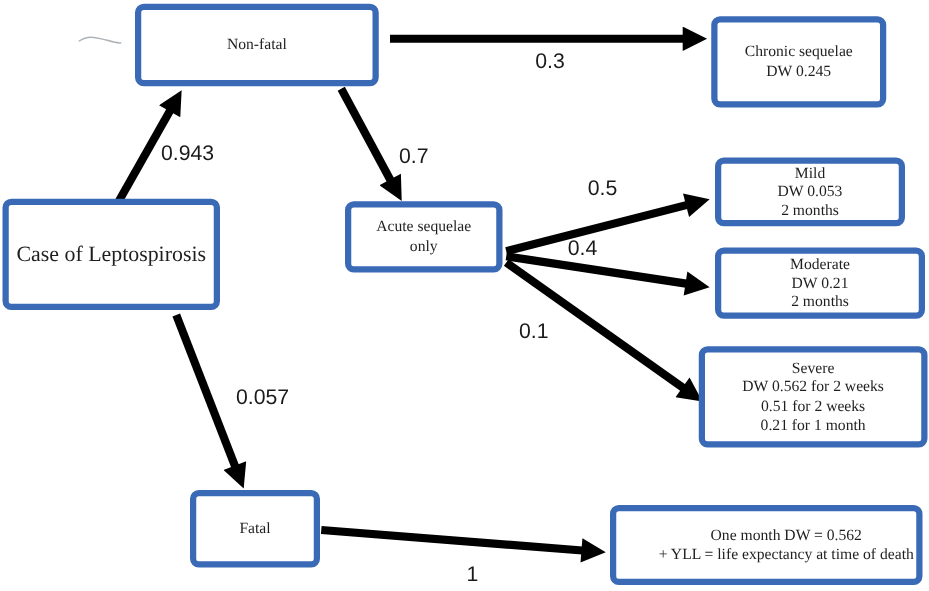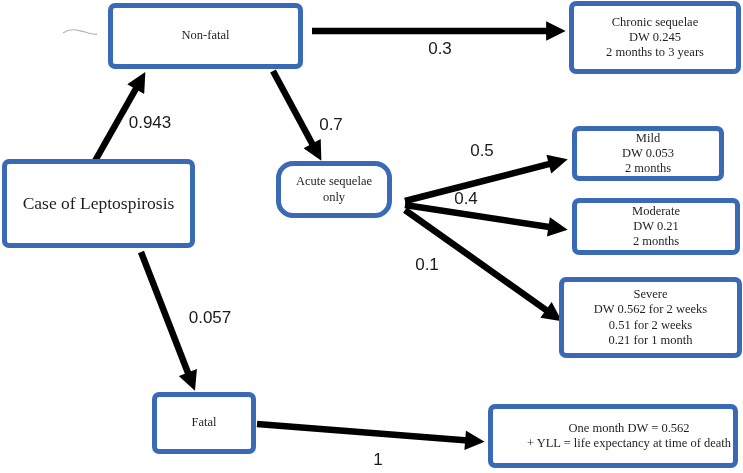--- a/index.html
+++ b/index.html
@@ -27,24 +27,24 @@
     flex-direction: column;
     align-items: center;
     justify-content: center;
     text-align: center;
     font-size: 12.5px;
     line-height: 1.22;
     color: #1f1f1f;
     padding: 2px 4px;
   }
   .node-line { white-space: nowrap; }
-  #node-case { left: 2px; top: 159px; width: 193px; height: 89px; font-size: 17.5px; }
+  #node-case { left: 2px; top: 159px; width: 174px; height: 89px; font-size: 17.5px; }
   #node-non-fatal { left: 108px; top: 3px; width: 195px; height: 66px; }
-  #node-acute { left: 276px; top: 161px; width: 116px; height: 57px; border-radius: 17px; }
-  #node-chronic { left: 569px; top: 1px; width: 172px; height: 73px; }
+  #node-acute { left: 276px; top: 161px; width: 126px; height: 57px; }
+  #node-chronic { left: 569px; top: 13px; width: 140px; height: 73px; }
   #node-mild { left: 572px; top: 126px; width: 152px; height: 55px; }
   #node-moderate { left: 572px; top: 198px; width: 168px; height: 57px; }
   #node-severe { left: 559px; top: 277px; width: 183px; height: 81px; }
   #node-fatal { left: 152px; top: 392px; width: 104px; height: 62px; }
   #node-death { left: 488px; top: 404px; width: 250px; height: 64px; padding-left: 36px; }
   .edge-label {
     position: absolute;
     transform: translate(-50%, -50%);
     font-family: "Liberation Sans", sans-serif;
     font-size: 17px;
@@ -92,21 +92,20 @@
   </div>
 
   <div class="node" id="node-acute">
     <div class="node-line">Acute sequelae</div>
     <div class="node-line">only</div>
   </div>
 
   <div class="node" id="node-chronic">
     <div class="node-line">Chronic sequelae</div>
     <div class="node-line">DW 0.245</div>
-    <div class="node-line">2 months to 3 years</div>
   </div>
 
   <div class="node" id="node-mild">
     <div class="node-line">Mild</div>
     <div class="node-line">DW 0.053</div>
     <div class="node-line">2 months</div>
   </div>
 
   <div class="node" id="node-moderate">
     <div class="node-line">Moderate</div>

